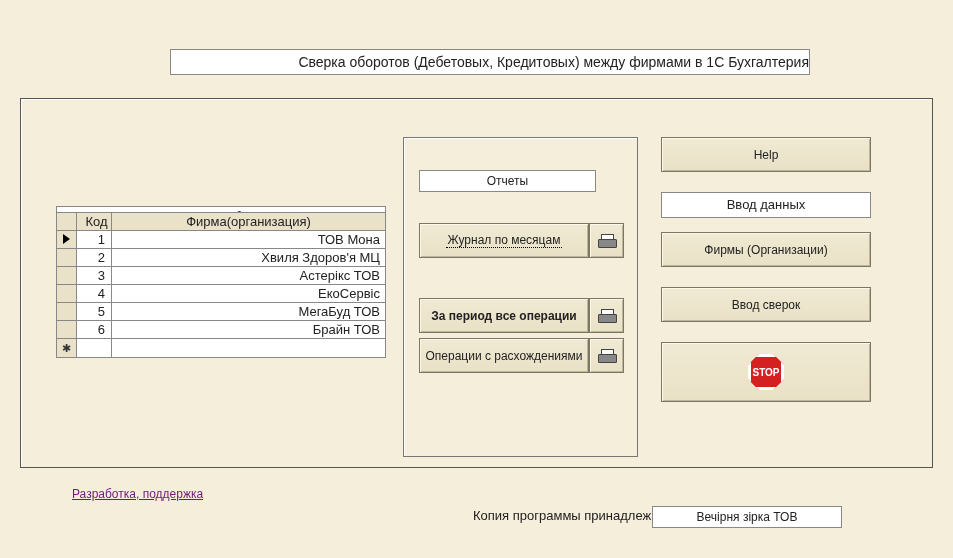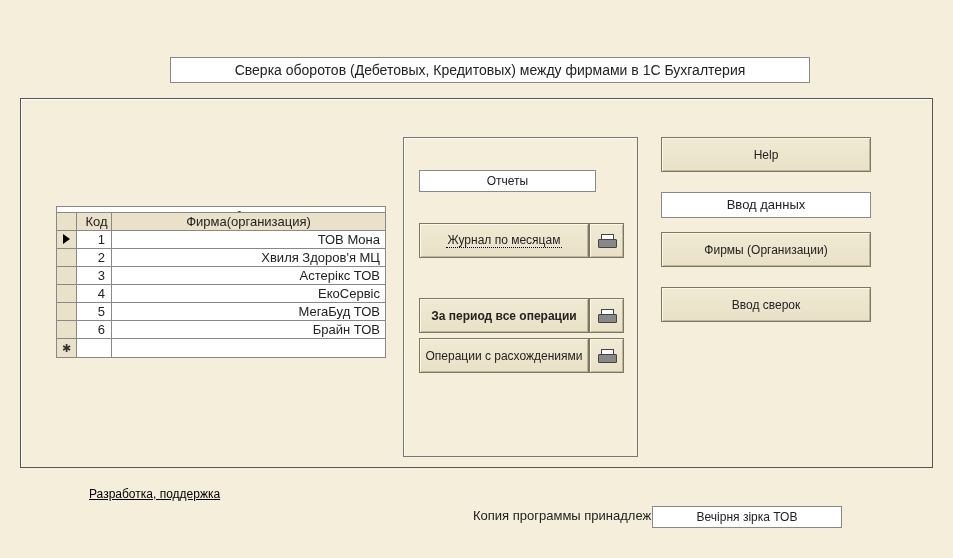--- a/index.html
+++ b/index.html
@@ -10,26 +10,26 @@
     height: 558px;
     background: #f5eedb;
     font-family: Arial, sans-serif;
     font-size: 13px;
     color: #222;
     overflow: hidden;
   }
   .title-bar {
     position: absolute;
     left: 170px;
-    top: 57px;
+    top: 49px;
     width: 640px;
     height: 26px;
     background: #fff;
     border: 1px solid #888;
-    text-align: center;
+    text-align: right;
     line-height: 24px;
     font-size: 14px;
   }
   .main-panel {
     position: absolute;
     left: 20px;
     top: 98px;
     width: 913px;
     height: 370px;
     background: #f5eedb;
@@ -189,23 +189,23 @@
     clip-path: polygon(30% 0%, 70% 0%, 100% 30%, 100% 70%, 70% 100%, 30% 100%, 0% 70%, 0% 30%);
     border: 1px solid #fff;
     box-shadow: inset 0 0 0 2px #fff;
     display:flex; align-items:center; justify-content:center;
     color:#fff; font-weight:bold; font-size:10px;
     font-family: Arial, sans-serif;
     letter-spacing: 0px;
   }
   .dev-link {
     position: absolute;
-    left: 89px;
+    left: 72px;
     bottom: 57px;
-    color: #000000;
+    color: #701a75;
     text-decoration: underline;
     font-size: 12px;
     cursor: pointer;
   }
   .owner-label {
     position: absolute;
     left: 473px;
     bottom: 35px;
     font-size: 13px;
   }
@@ -337,19 +337,24 @@
     <div class="btn right-btn">
       <span>Help</span>
     </div>
     <div class="data-entry-label">Ввод данных</div>
     <div class="btn right-btn">
       <span>Фирмы (Организации)</span>
     </div>
     <div class="btn right-btn">
       <span>Ввод сверок</span>
     </div>
+    <div class="btn right-btn stop-btn" style="margin-top:6px;">
+      <span class="stop-sign">
+        <span class="stop-oct">STOP</span>
+      </span>
+    </div>
   </div>
 
 </div>
 
 <div class="dev-link">Разработка, поддержка</div>
 <div class="owner-label">Копия программы принадлежит</div>
 <div class="owner-box">Вечірня зірка ТОВ</div>
 
 </body></html>

